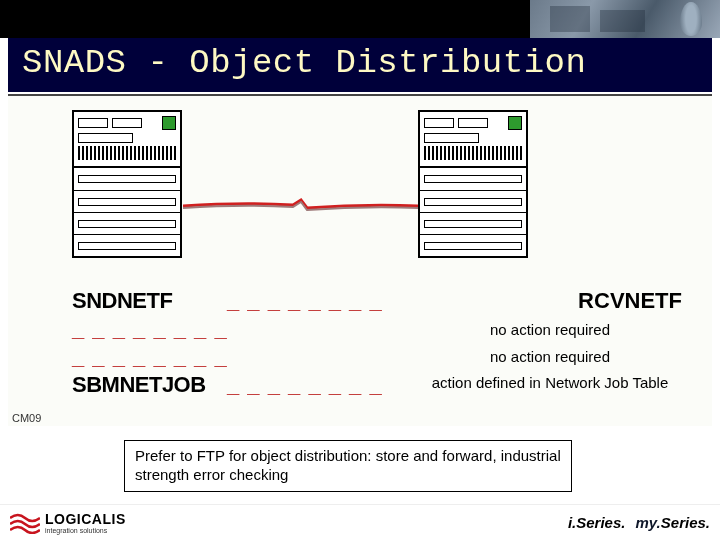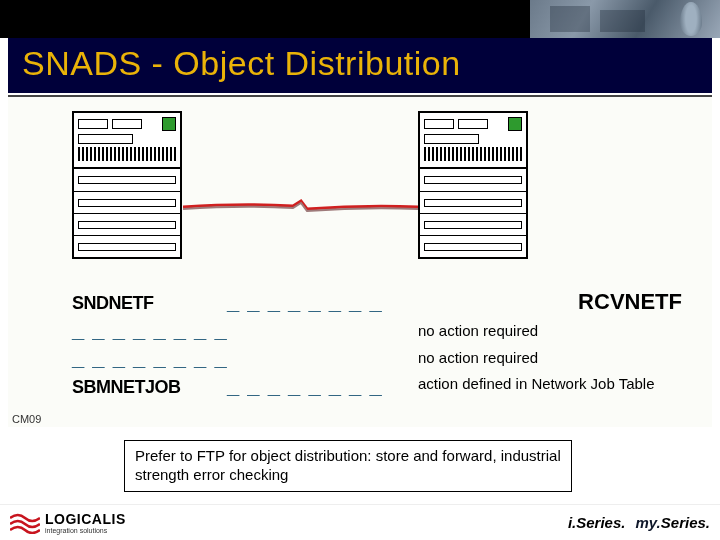--- a/index.html
+++ b/index.html
@@ -35,26 +35,26 @@
     width: 22px; height: 34px;
     background: radial-gradient(ellipse 60% 100% at 50% 50%, #9fb0c0 40%, #5a6a7a 100%);
     border-radius: 50% 50% 50% 50% / 60% 60% 40% 40%;
   }
   .title-bar {
     background: #00003a;
     margin: 0 8px;
     padding: 6px 14px 10px 14px;
   }
   .title-text {
-    font-family: Liberation Sans, sans-serif;
+    font-family: Liberation Mono, monospace;
     font-stretch: condensed;
     font-weight: 400;
     font-size: 34px;
     letter-spacing: 0.5px;
-    color: #eab308;
+    color: #fef9c3;
   }
   .rule {
     height: 2px;
     background: #444;
     margin: 2px 8px 0 8px;
   }
   .diagram-area {
     position: relative;
     margin: 0 8px;
     height: 330px;
@@ -130,41 +130,42 @@
   .col-right { flex: 1; }
   .cmd-row {
     display: flex;
     align-items: baseline;
     margin-bottom: 2px;
   }
   .cmd-label {
     font-family: "Arial Narrow", Arial, sans-serif;
     font-stretch: condensed;
     font-weight: 700;
-    font-size: 18px;
+    font-size: 22px;
     color: #000;
     letter-spacing: -0.5px;
     min-width: 155px;
   }
   .dashes {
     font-family: "Arial Narrow", Arial, sans-serif;
     font-stretch: condensed;
     font-weight: 700;
     font-size: 22px;
-    color: #0c4a6e;
+    color: #b91c1c;
     letter-spacing: 1px;
   }
   .note {
     font-family: "Arial Narrow", Arial, sans-serif;
     font-stretch: condensed;
     font-size: 15px;
     color: #000;
     margin-top: 2px;
     margin-bottom: 10px;
     line-height: 1.1;
+    text-align: center;
   }
   .rcv-label {
     font-family: "Arial Narrow", Arial, sans-serif;
     font-stretch: condensed;
     font-weight: 700;
     font-size: 22px;
     color: #000;
     text-align: right;
   }
   .corner-tag {

